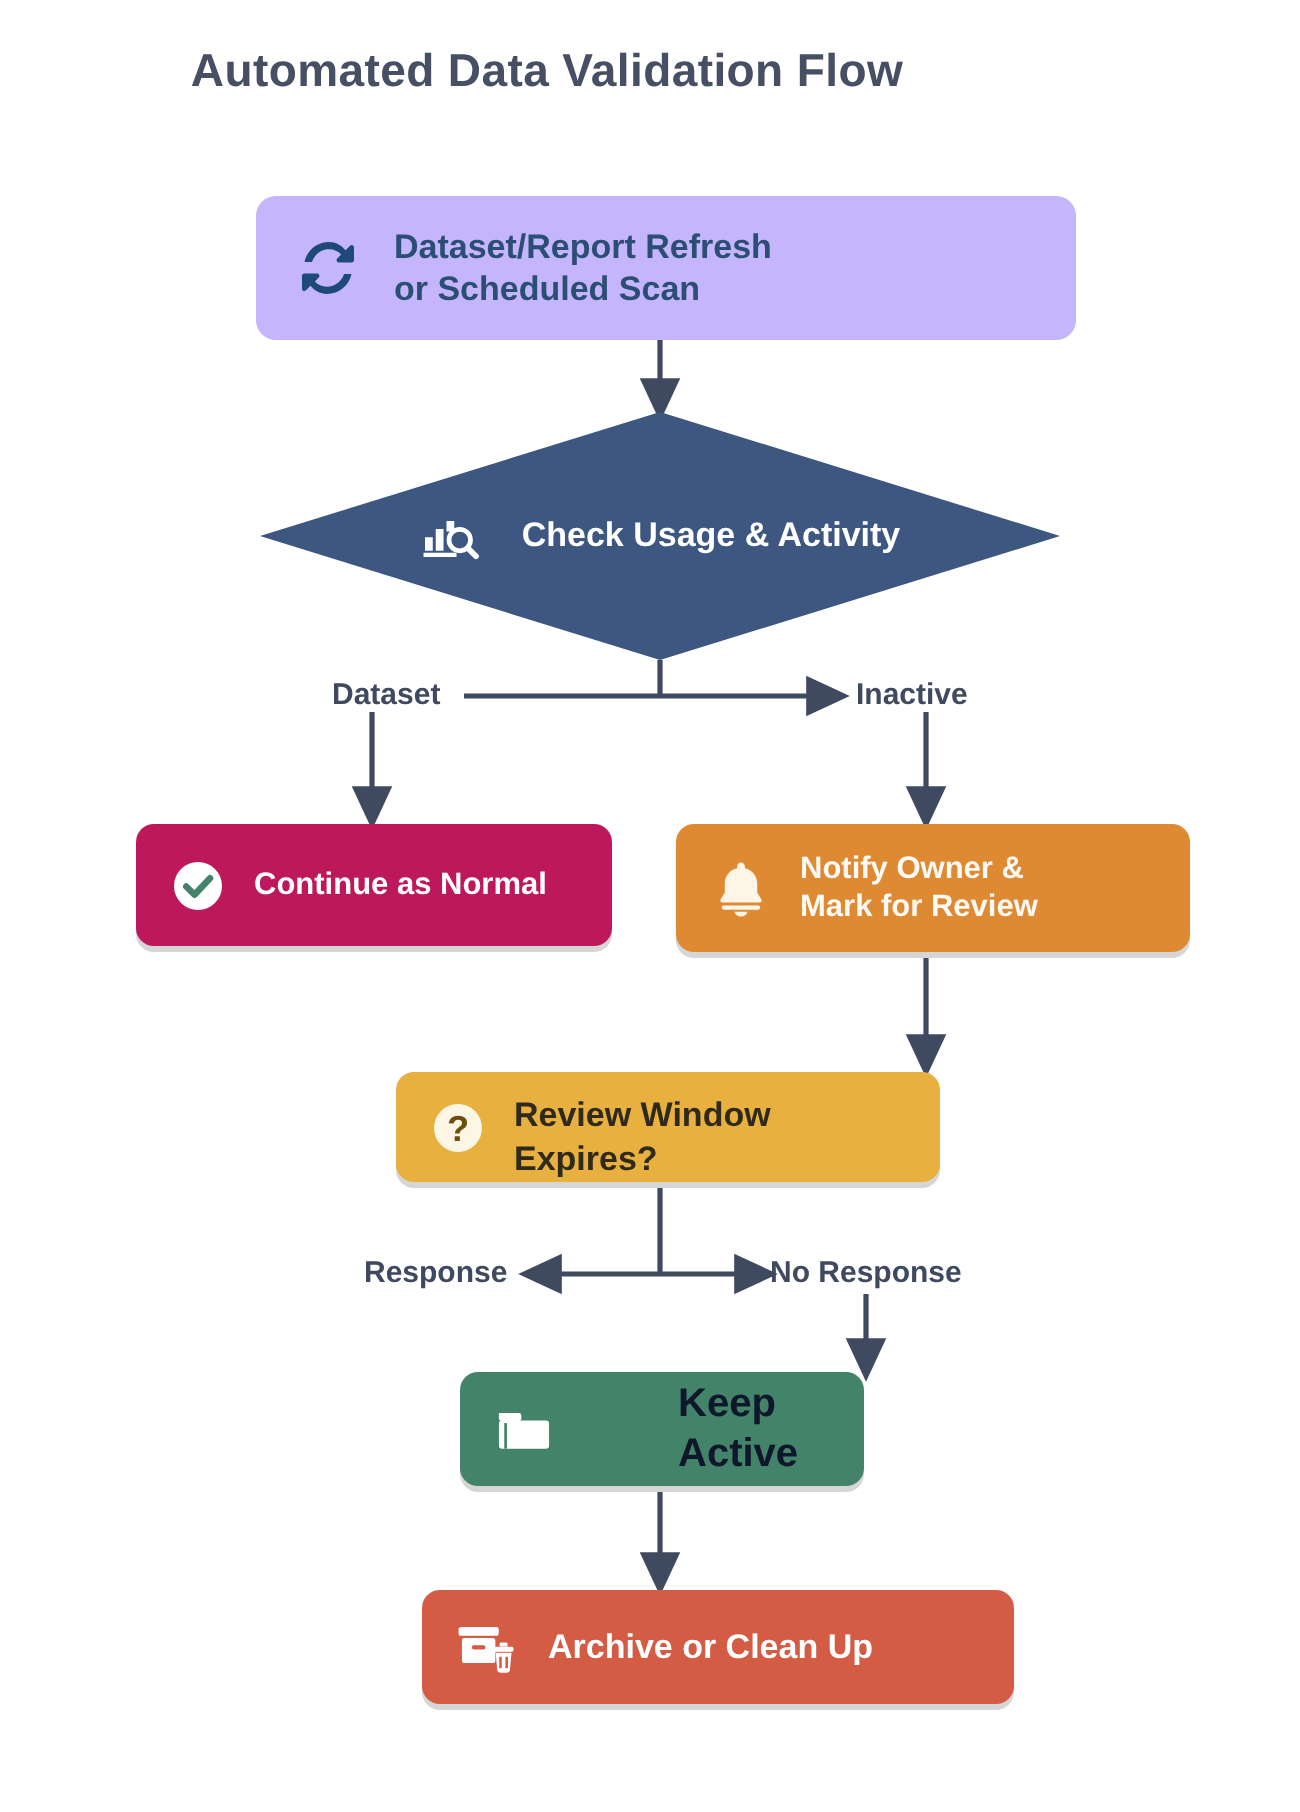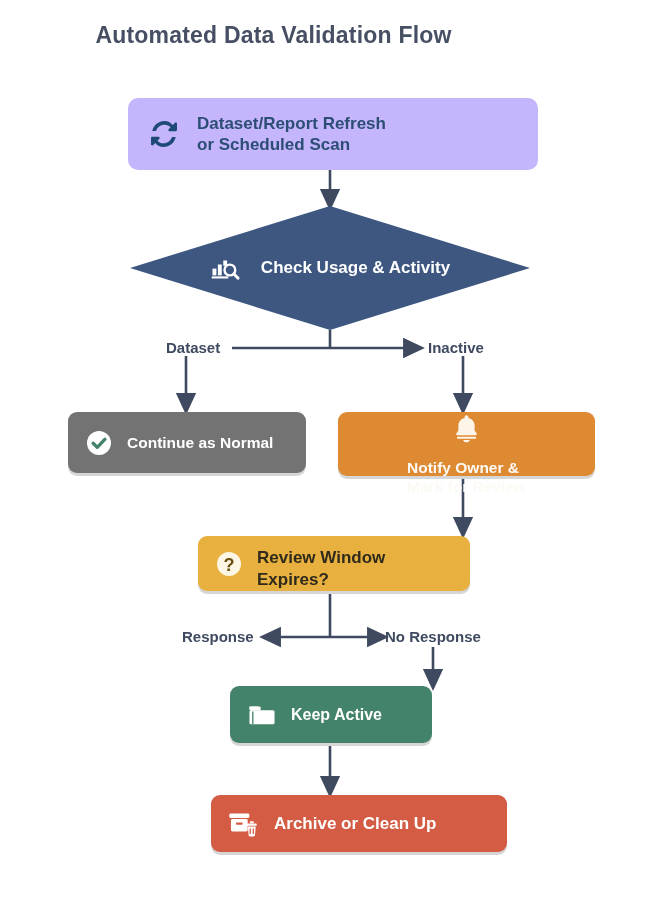--- a/index.html
+++ b/index.html
@@ -92,34 +92,33 @@
     font-size: 17px;
     font-weight: bold;
   }
 
   
   .node-continue {
     left: 68px;
     top: 412px;
     width: 238px;
     height: 61px;
-    background: #737373;
+    background: #be185d;
     box-shadow: 0 3px 0 rgba(0,0,0,0.16);
   }
   .node-continue .label { color: #ffffff; font-size: 15.5px; }
 
   
   .node-notify {
     left: 338px;
     top: 412px;
     width: 257px;
     height: 64px;
     background: #de8a33;
     box-shadow: 0 3px 0 rgba(0,0,0,0.16);
-    flex-direction: column;
   }
   .node-notify .label { color: #fdfaf5; font-size: 15.5px; }
 
   
   .node-review {
     left: 198px;
     top: 536px;
     width: 272px;
     height: 55px;
     background: #e8b13f;
@@ -129,21 +128,21 @@
 
   
   .node-keep {
     left: 230px;
     top: 686px;
     width: 202px;
     height: 57px;
     background: #43836a;
     box-shadow: 0 3px 0 rgba(0,0,0,0.16);
   }
-  .node-keep .label { color: #ffffff; font-size: 16px; }
+  .node-keep .label { color: #0f172a; font-size: 20px; margin-left: 48px; }
 
   
   .node-archive {
     left: 182px;
     top: 795px;
     width: 296px;
     height: 57px;
     background: #d45b44;
     box-shadow: 0 3px 0 rgba(0,0,0,0.16);
     margin-left: 29px;

